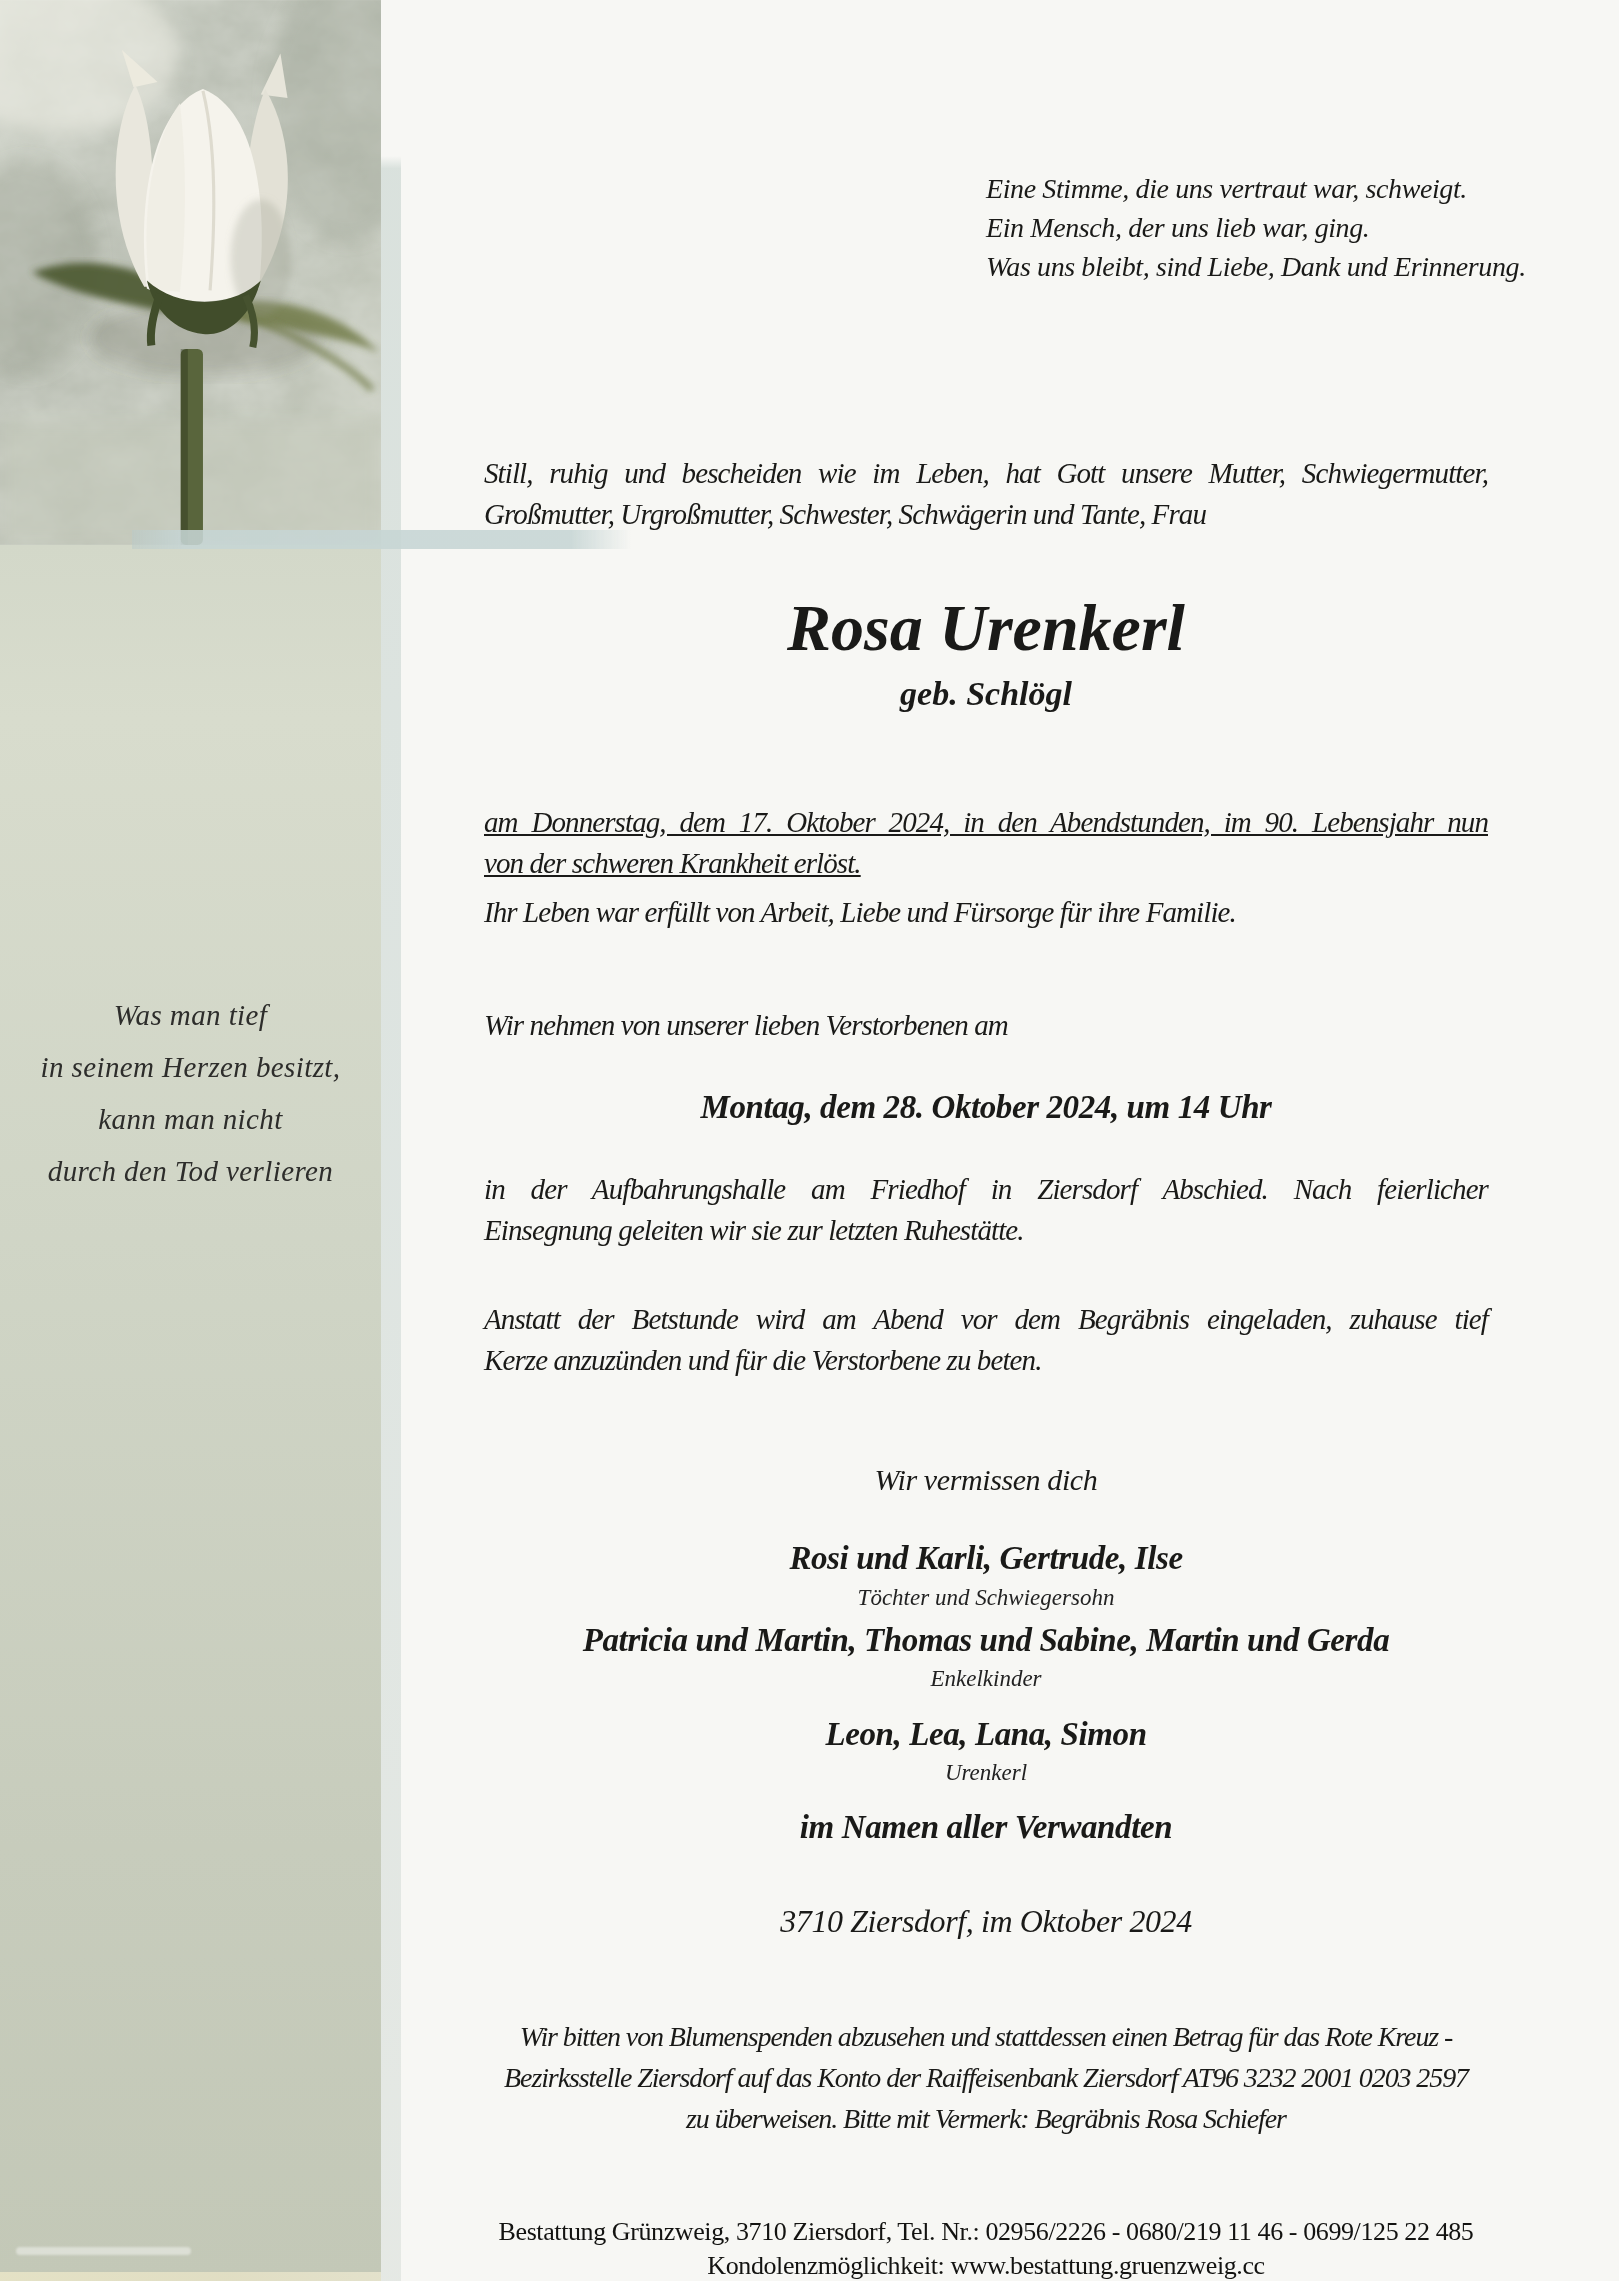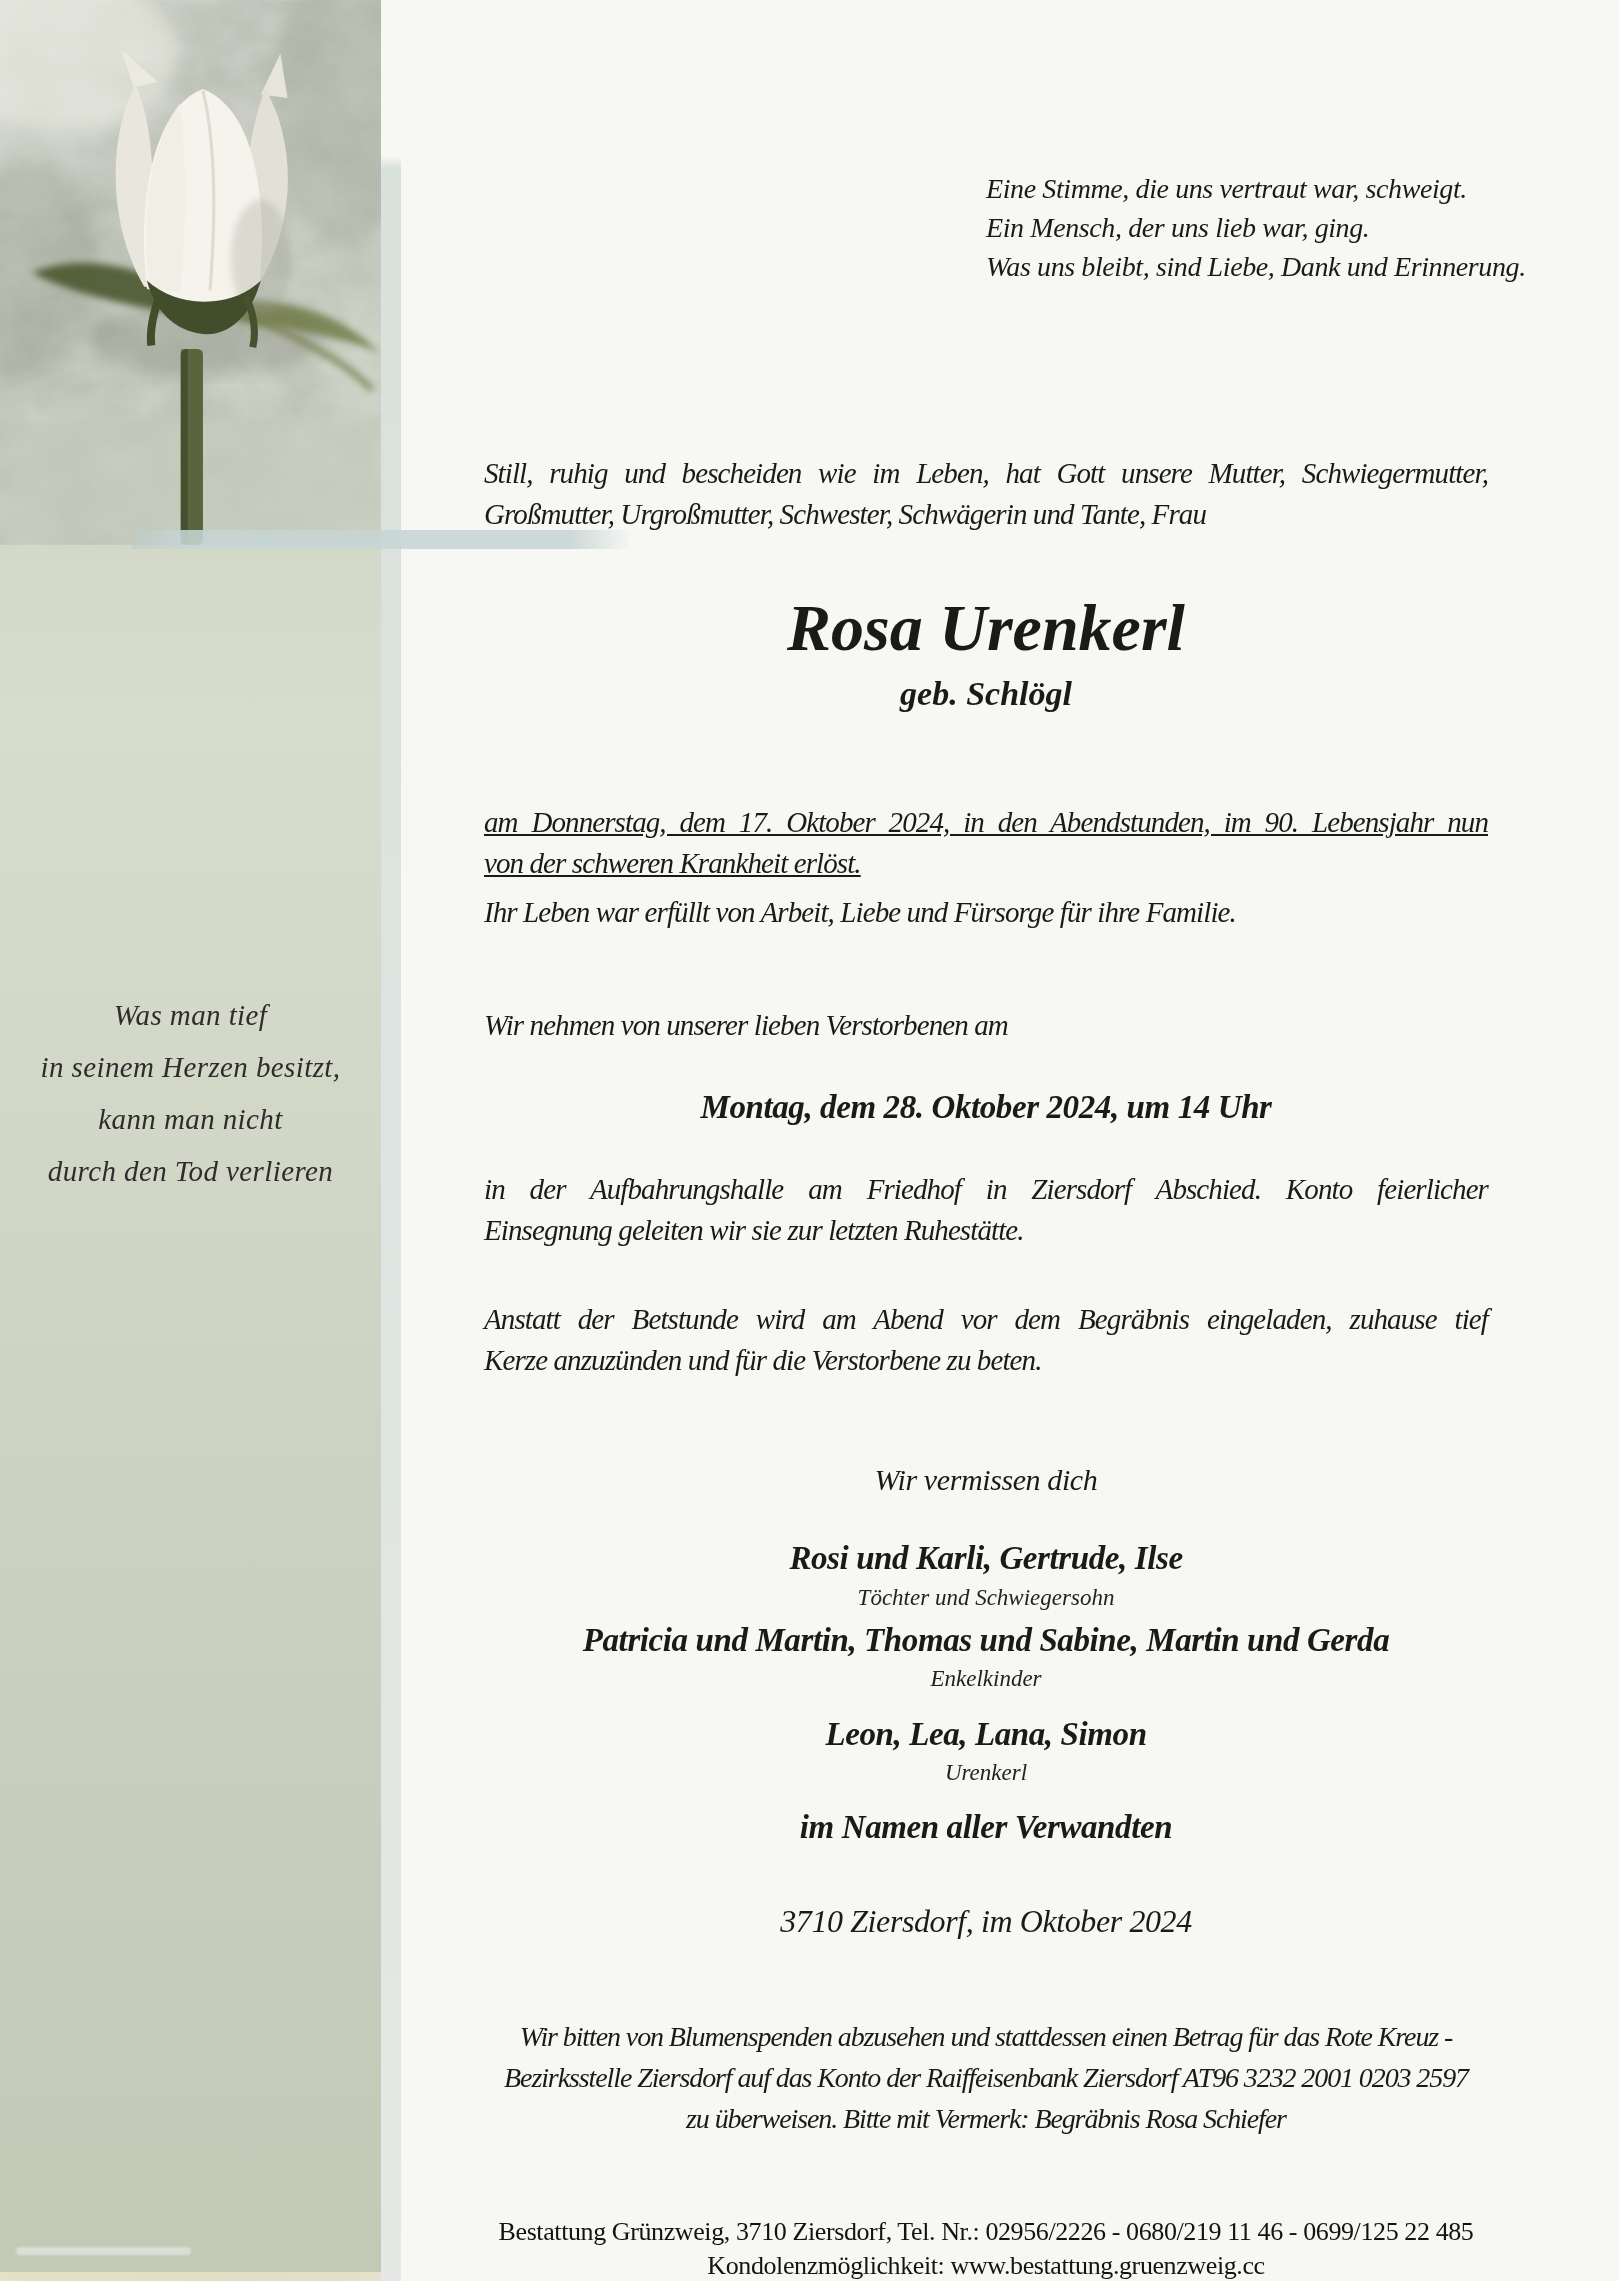--- a/index.html
+++ b/index.html
@@ -160,21 +160,21 @@
       <div>von der schweren Krankheit erlöst.</div>
     </div>
 
     <div class="blk body-txt ln" style="top:892px;">Ihr Leben war erfüllt von Arbeit, Liebe und Fürsorge für ihre Familie.</div>
 
     <div class="blk body-txt ln" style="top:1005px;">Wir nehmen von unserer lieben Verstorbenen am</div>
 
     <div class="blk centered bold-line ln" style="top:1087px;">Montag, dem 28. Oktober 2024, um 14 Uhr</div>
 
     <div class="blk body-txt" style="top:1169px;">
-      <div class="jl">in der Aufbahrungshalle am Friedhof in Ziersdorf Abschied. Konto feierlicher</div>
+      <div class="jl">in der Aufbahrungshalle am Friedhof in Ziersdorf Abschied. Nach feierlicher</div>
       <div>Einsegnung geleiten wir sie zur letzten Ruhestätte.</div>
     </div>
 
     <div class="blk body-txt" style="top:1299px;">
       <div class="jl">Anstatt der Betstunde wird am Abend vor dem Begräbnis eingeladen, zuhause tief</div>
       <div>Kerze anzuzünden und für die Verstorbene zu beten.</div>
     </div>
 
     <div class="blk centered miss-line ln" style="top:1460px;">Wir vermissen dich</div>
 

